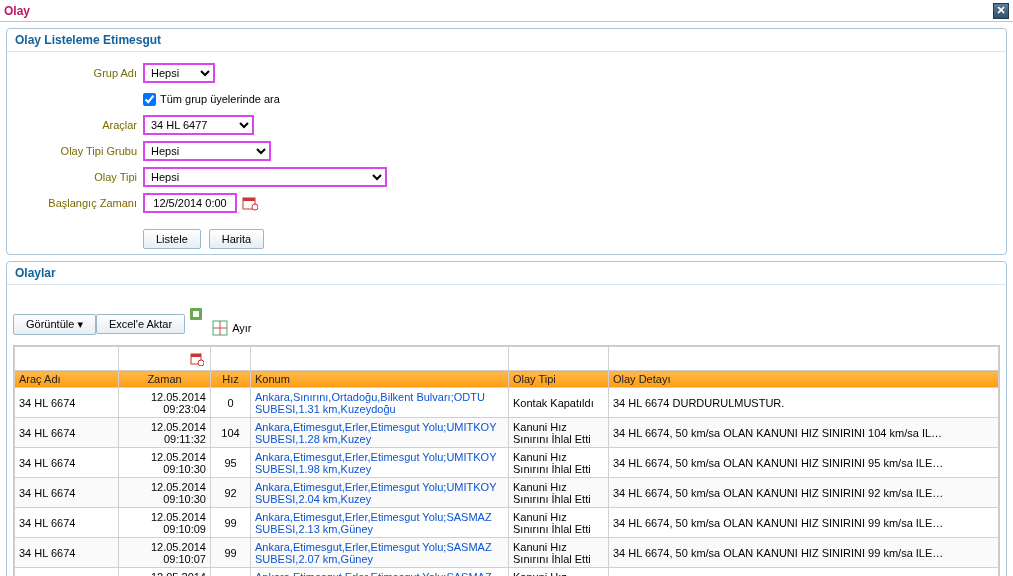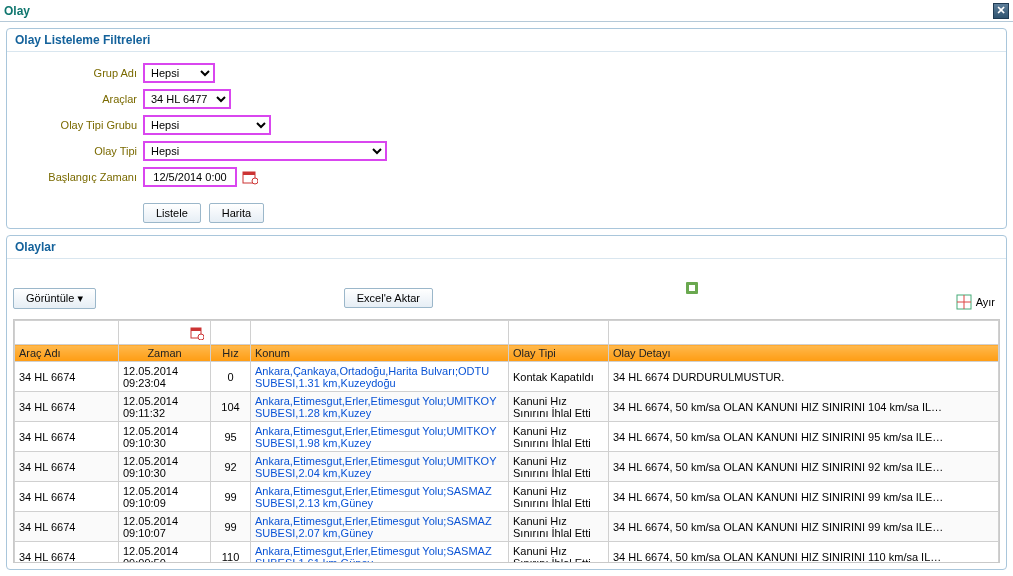--- a/index.html
+++ b/index.html
@@ -20,21 +20,21 @@
   .titlebar {
     height: 22px;
     background: #fff;
     border-bottom: 1px solid #b5c9d8;
     display: flex;
     align-items: center;
     padding: 0 4px;
     justify-content: space-between;
   }
   .titlebar .title {
-    color: #0f766e;
+    color: #be185d;
     font-weight: bold;
     font-size: 12px;
   }
   .close-icn {
     width: 16px; height: 16px;
     background: linear-gradient(#5d7e9a,#2f536f);
     border: 1px solid #1f3b53;
     display: flex; align-items: center; justify-content: center;
     color: #fff; font-weight: bold; font-size: 11px;
     cursor: pointer;
@@ -100,24 +100,23 @@
     font-size: 11px;
     cursor: pointer;
     border-radius: 2px;
     margin-right: 8px;
     margin-top: 20px;
   }
   .events-panel .panel-title { border-bottom: none; }
   .toolbar {
     display: flex;
     align-items: center;
-    gap: 16px;
+    gap: 0;
     padding: 4px 6px;
     border-top: 1px solid #d9e6ef;
-    justify-content: space-between;
   }
   .tool-icn {
     width: 22px; height: 22px;
     display: inline-flex;
     align-items: center; justify-content: center;
     border: 1px solid transparent;
     cursor: pointer;
   }
   .table-wrap {
     margin: 2px 6px 6px 6px;
@@ -162,52 +161,59 @@
     text-align: left;
     font-weight: normal;
     height: 16px;
   }
   .col-arac { width: 104px; }
   .col-zaman { width: 92px; text-align: center; }
   .col-hiz { width: 40px; text-align: center; }
   .col-konum { width: 258px; }
   .col-tip { width: 100px; }
   .col-detay { width: auto; }
-  td.zaman { text-align:left;margin-top:20px; }
+  td.zaman { text-align:right;margin-top:20px; }
   td.hiz { text-align:center; }
   td.link { color:#0a54d6; }
   tbody tr { height: 30px; }
   tbody tr:nth-child(even) { background: #fafafa; }
   .two-line { line-height: 12px; }
   .filter-cal-cell { display:flex; align-items:center; justify-content:flex-end; padding-right:2px;}
 </style>
 </head>
 <body>
 
 <div class="window">
   <div class="titlebar">
     <span class="title">Olay</span>
     <div class="close-icn">✕</div>
   </div>
 
   <div class="panel">
-    <div class="panel-title">Olay Listeleme Filtreleri</div>
+    <div class="panel-title">Olay Listeleme Etimesgut</div>
     <div class="filters">
 
       <div class="row">
         <div class="lbl">Grup Adı</div>
         <select class="sel-s">
           <option>Hepsi</option>
         </select>
       </div>
 
+      <div class="row">
+        <div class="lbl"></div>
+        <div class="checkbox-row">
+          <input type="checkbox" checked="" style="">
+          <span>Tüm grup üyelerinde ara</span>
+        </div>
+      </div>
 
       <div class="row">
         <div class="lbl">Araçlar</div>
-        <select class="sel-s" style="width:88px">
+        <select class="sel-s" style="width:111px">
           <option>34 HL 6477</option>
         </select>
       </div>
 
       <div class="row">
         <div class="lbl">Olay Tipi Grubu</div>
         <select class="sel-m">
           <option>Hepsi</option>
         </select>
       </div>
@@ -302,21 +308,21 @@
             <th>Konum</th>
             <th>Olay Tipi</th>
             <th>Olay Detayı</th>
           </tr>
         </thead>
         <tbody id="events-tbody">
               <tr>
                 <td>34 HL 6674</td>
                 <td class="zaman two-line">12.05.2014<br>09:23:04</td>
                 <td class="hiz">0</td>
-                <td class="link two-line">Ankara,Çankaya,Ortadoğu,Harita Bulvarı;ODTU SUBESI,1.31 km,Kuzeydoğu</td>
+                <td class="link two-line">Ankara,Sınırını,Ortadoğu,Bilkent Bulvarı;ODTU SUBESI,1.31 km,Kuzeydoğu</td>
                 <td class="two-line">Kontak Kapatıldı</td>
                 <td>34 HL 6674 DURDURULMUSTUR.</td>
               </tr>
               <tr>
                 <td>34 HL 6674</td>
                 <td class="zaman two-line">12.05.2014<br>09:11:32</td>
                 <td class="hiz">104</td>
                 <td class="link two-line">Ankara,Etimesgut,Erler,Etimesgut Yolu;UMITKOY SUBESI,1.28 km,Kuzey</td>
                 <td class="two-line">Kanuni Hız Sınırını İhlal Etti</td>
                 <td>34 HL 6674, 50 km/sa OLAN KANUNI HIZ SINIRINI 104 km/sa IL…</td>

